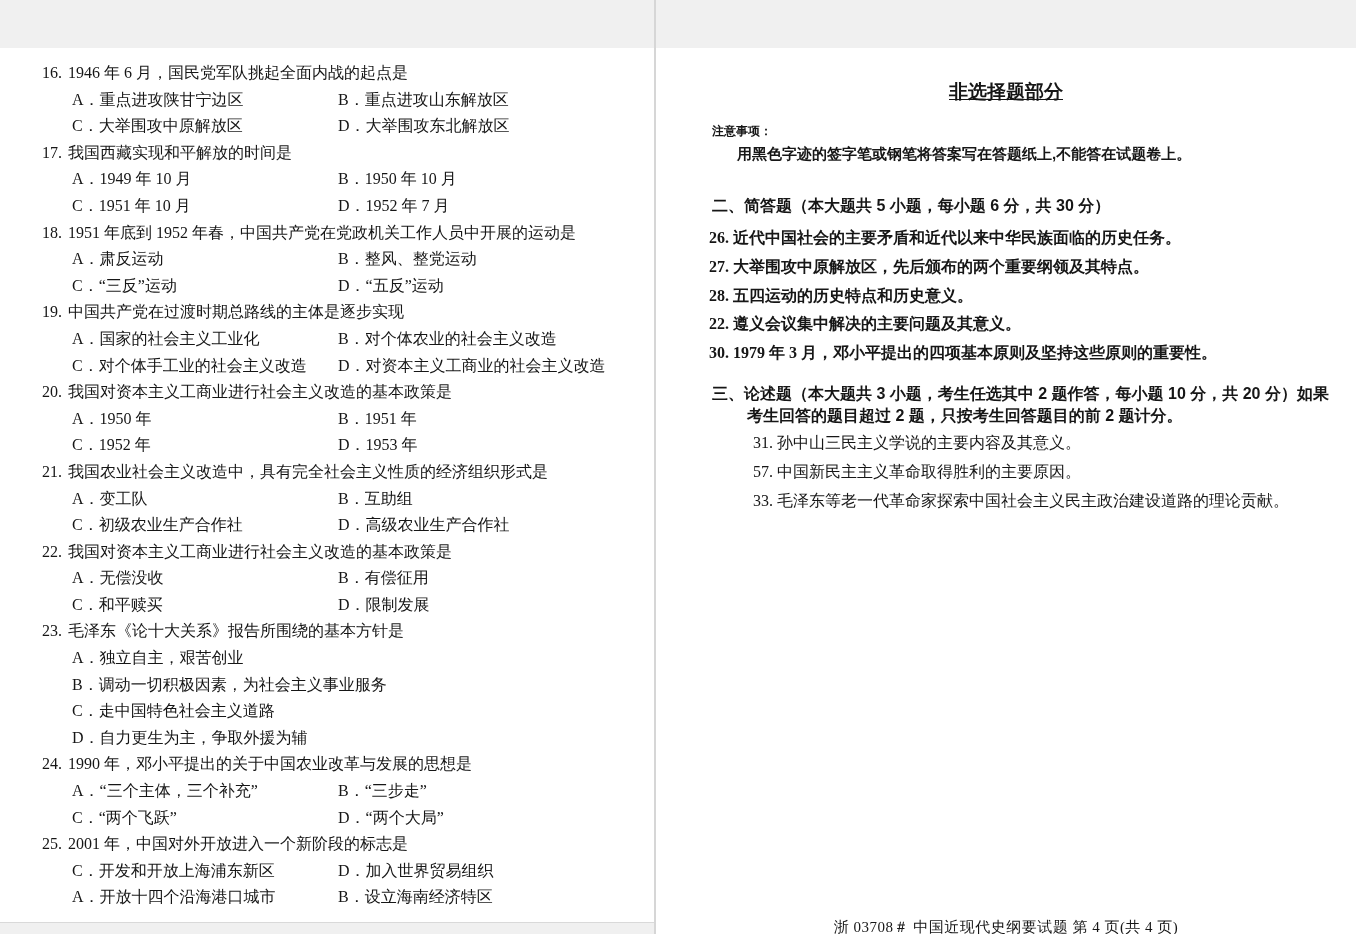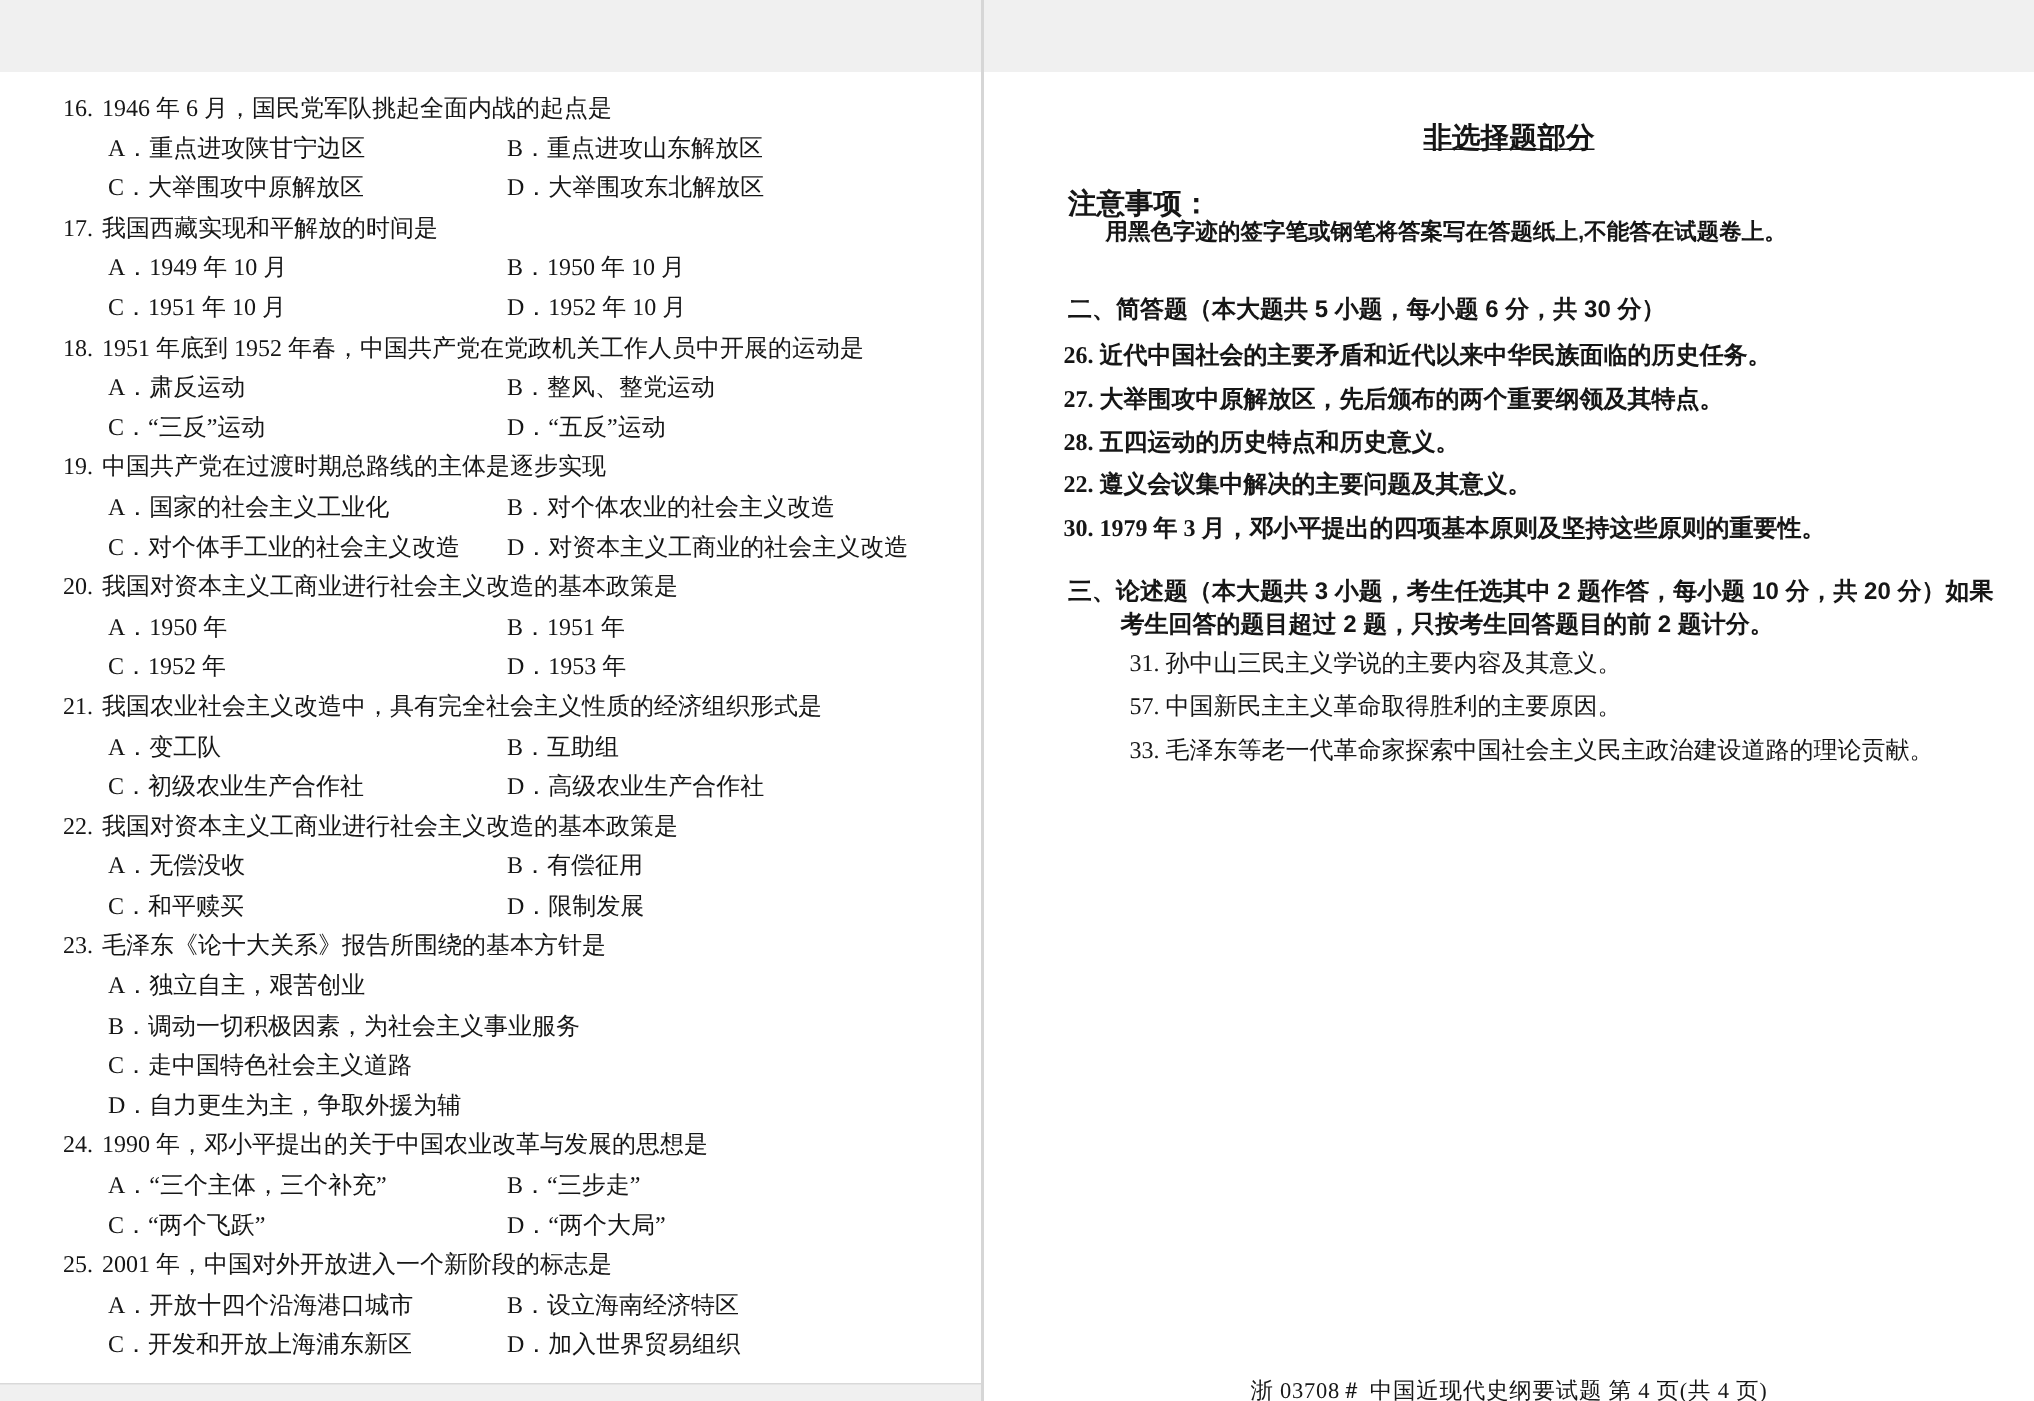--- a/index.html
+++ b/index.html
@@ -30,21 +30,21 @@
             letter-spacing:0.5px; }
   .footer-left  { top:880px; }
   .footer-right { top:870px; }
 
   
   .r-title { position:absolute; top:31px; left:0; width:100%; text-align:center;
              font-family:"Liberation Sans","DejaVu Sans",sans-serif;
              font-weight:bold; font-size:19px;text-decoration:underline; }
   .r-notice-label { position:absolute; top:75px; left:56px;
              font-family:"Liberation Sans","DejaVu Sans",sans-serif;
-             font-weight:bold; font-size:19px; }
+             font-weight:bold; font-size:12px; }
   .r-notice-text { position:absolute; top:97px; left:81px;
              font-family:"Liberation Sans","DejaVu Sans",sans-serif;
              font-weight:bold; font-size:15px; white-space:nowrap; }
   .r-sec-heading { position:absolute; left:56px;
              font-family:"Liberation Sans","DejaVu Sans",sans-serif;
              font-weight:bold; font-size:16px; white-space:nowrap; }
   .r-sec2 { top:148px; }
   .r-sec3-l1 { top:336px; }
   .r-sec3-l2 { top:358px; left:91px; }
   .r-qlist { position:absolute; left:0; width:700px; }
@@ -75,21 +75,21 @@
       <div class="line q-line">
         <span class="num">17.</span>
         <span class="text">我国西藏实现和平解放的时间是</span>
       </div>
       <div class="line opt-row">
         <span class="c1">A．1949 年 10 月</span>
         <span class="c2">B．1950 年 10 月</span>
       </div>
       <div class="line opt-row">
         <span class="c1">C．1951 年 10 月</span>
-        <span class="c2">D．1952 年 10 月</span>
+        <span class="c2">D．1952 年 7 月</span>
       </div>
       <div class="line q-line">
         <span class="num">18.</span>
         <span class="text">1951 年底到 1952 年春，中国共产党在党政机关工作人员中开展的运动是</span>
       </div>
       <div class="line opt-row">
         <span class="c1">A．肃反运动</span>
         <span class="c2">B．整风、整党运动</span>
       </div>
       <div class="line opt-row">
@@ -170,26 +170,26 @@
       </div>
       <div class="line opt-row">
         <span class="c1">C．“两个飞跃”</span>
         <span class="c2">D．“两个大局”</span>
       </div>
       <div class="line q-line">
         <span class="num">25.</span>
         <span class="text">2001 年，中国对外开放进入一个新阶段的标志是</span>
       </div>
       <div class="line opt-row">
+        <span class="c1">C．开发和开放上海浦东新区</span>
+        <span class="c2">D．加入世界贸易组织</span>
+      </div>
+      <div class="line opt-row">
         <span class="c1">A．开放十四个沿海港口城市</span>
         <span class="c2">B．设立海南经济特区</span>
-      </div>
-      <div class="line opt-row">
-        <span class="c1">C．开发和开放上海浦东新区</span>
-        <span class="c2">D．加入世界贸易组织</span>
       </div>
     </div>
   <div class="footer footer-left">浙 03708＃ 中国近现代史纲要试题 第 3 页(共 4 页)</div>
 </div>
 
 <div class="left-backdrop"></div>
 <div class="divider"></div>
 
 <div class="page page-right">
   <div class="r-title">非选择题部分</div>

